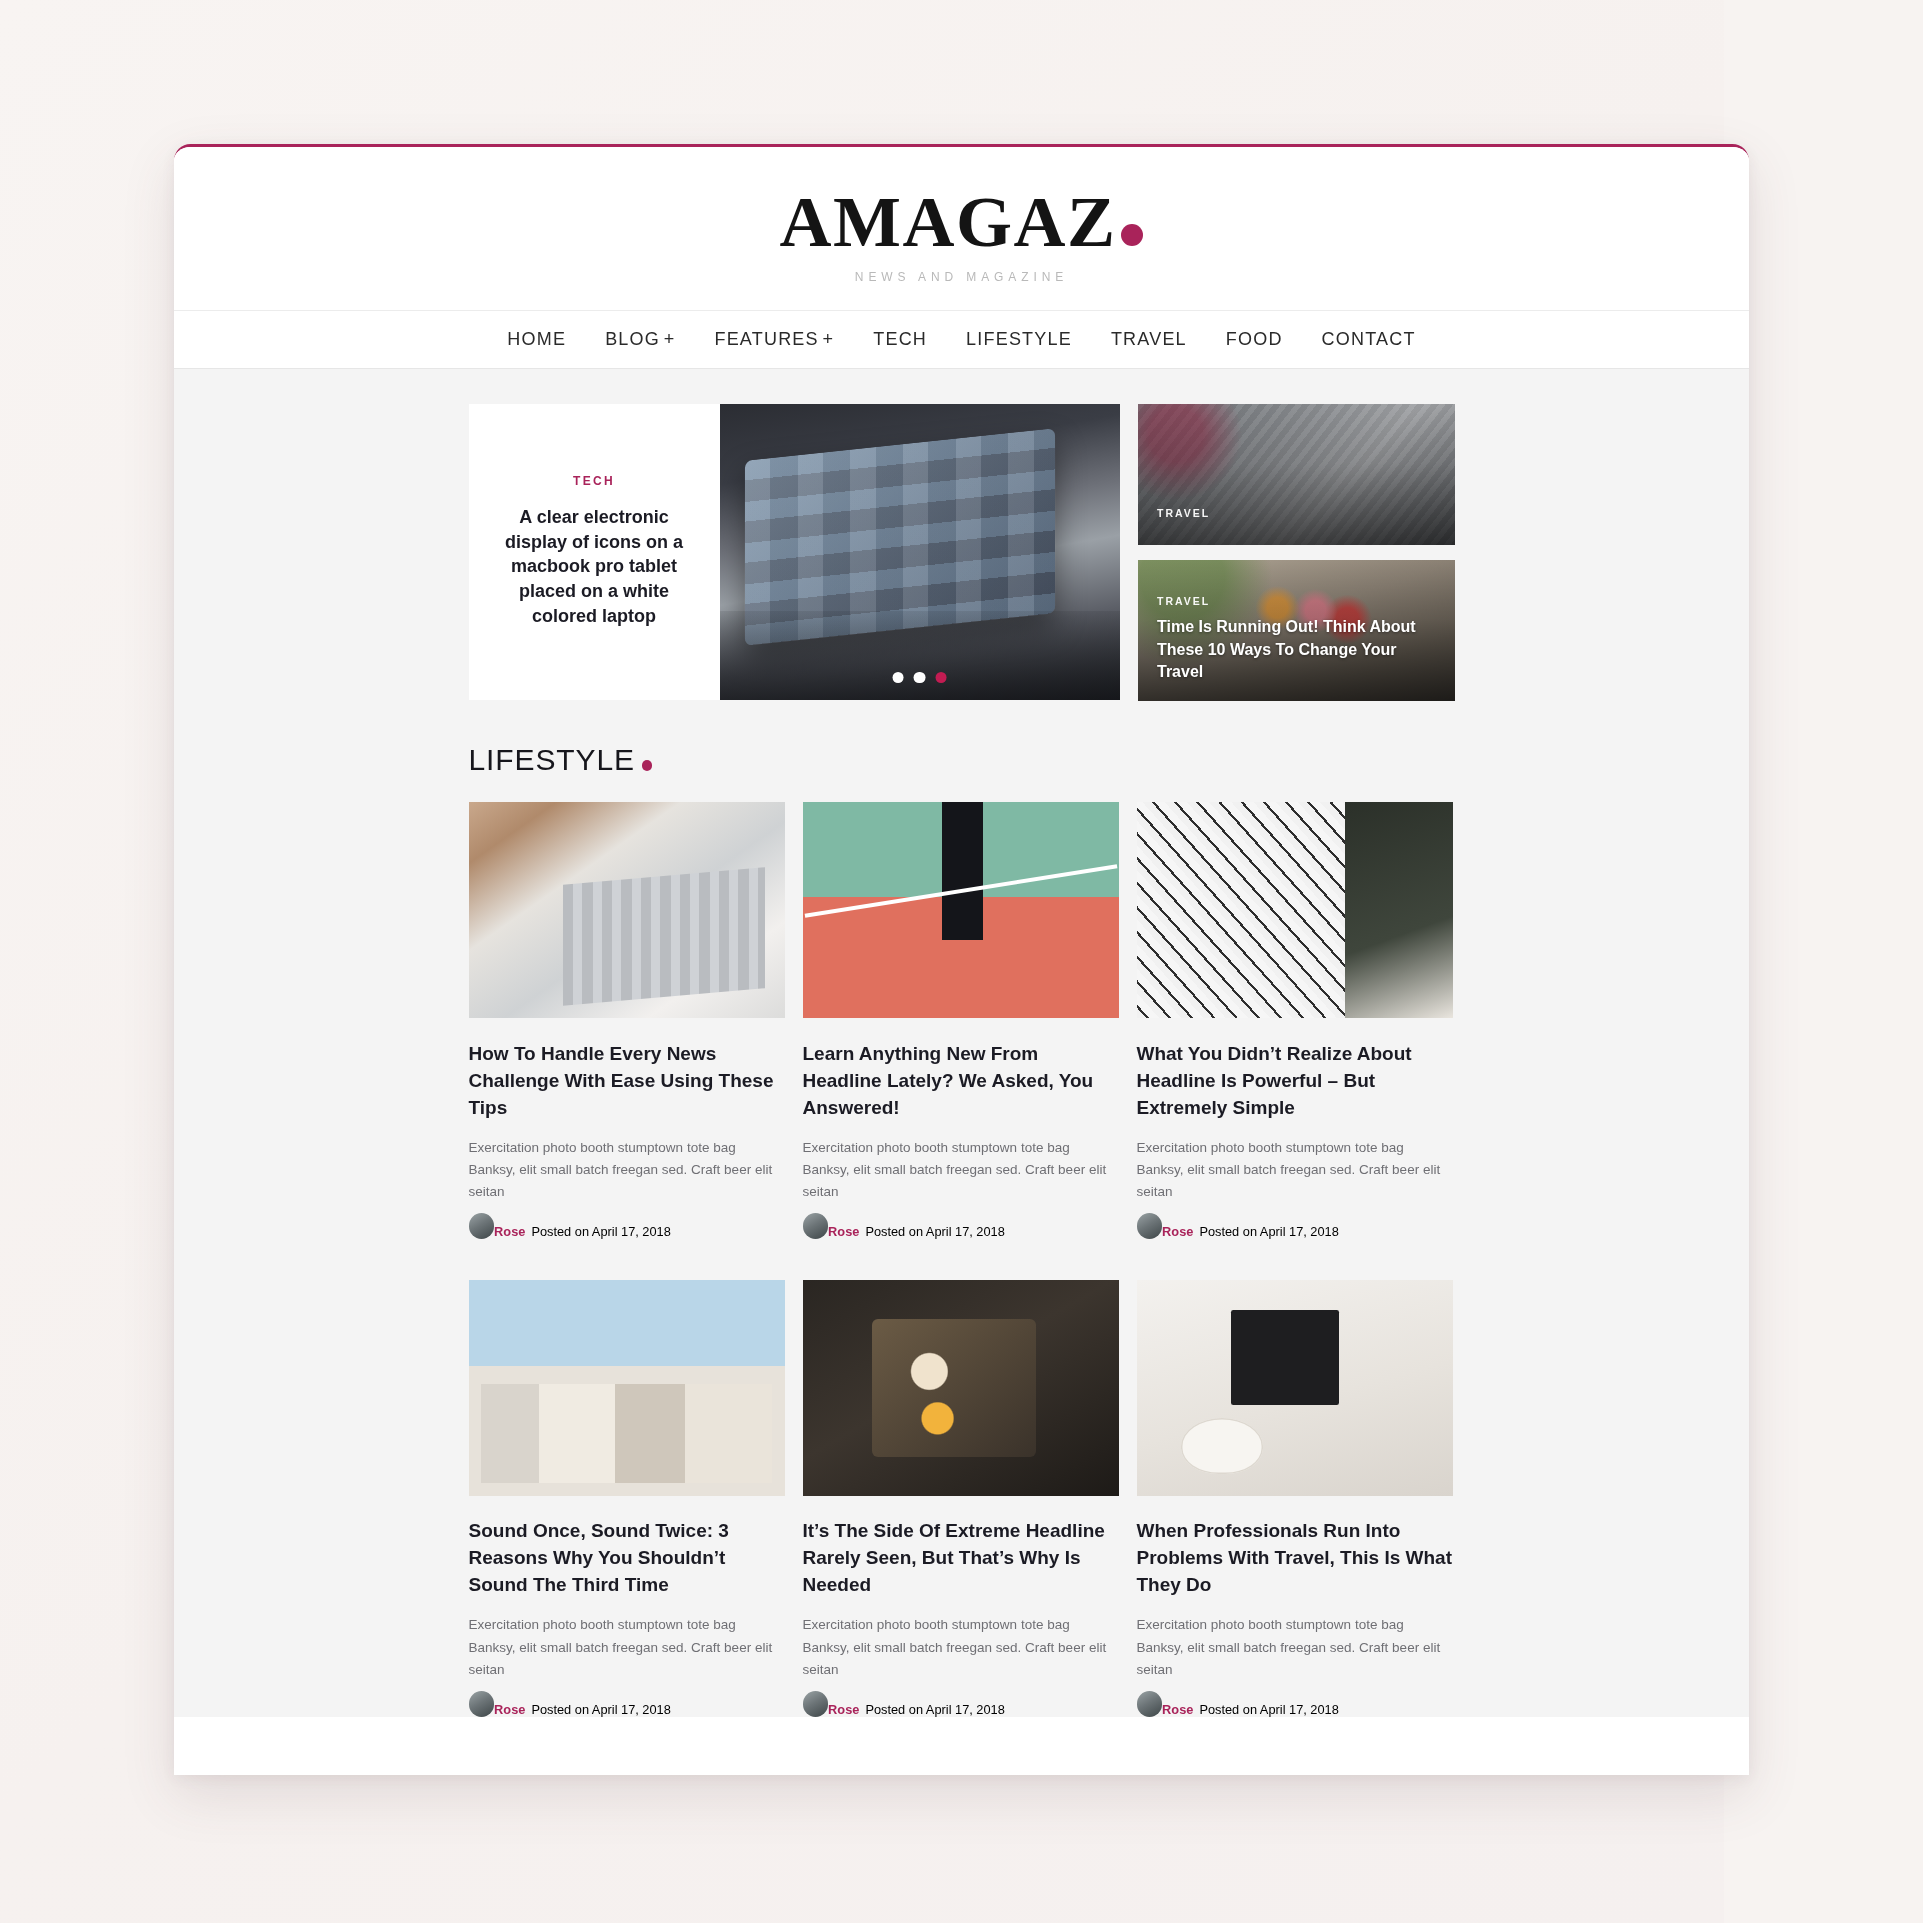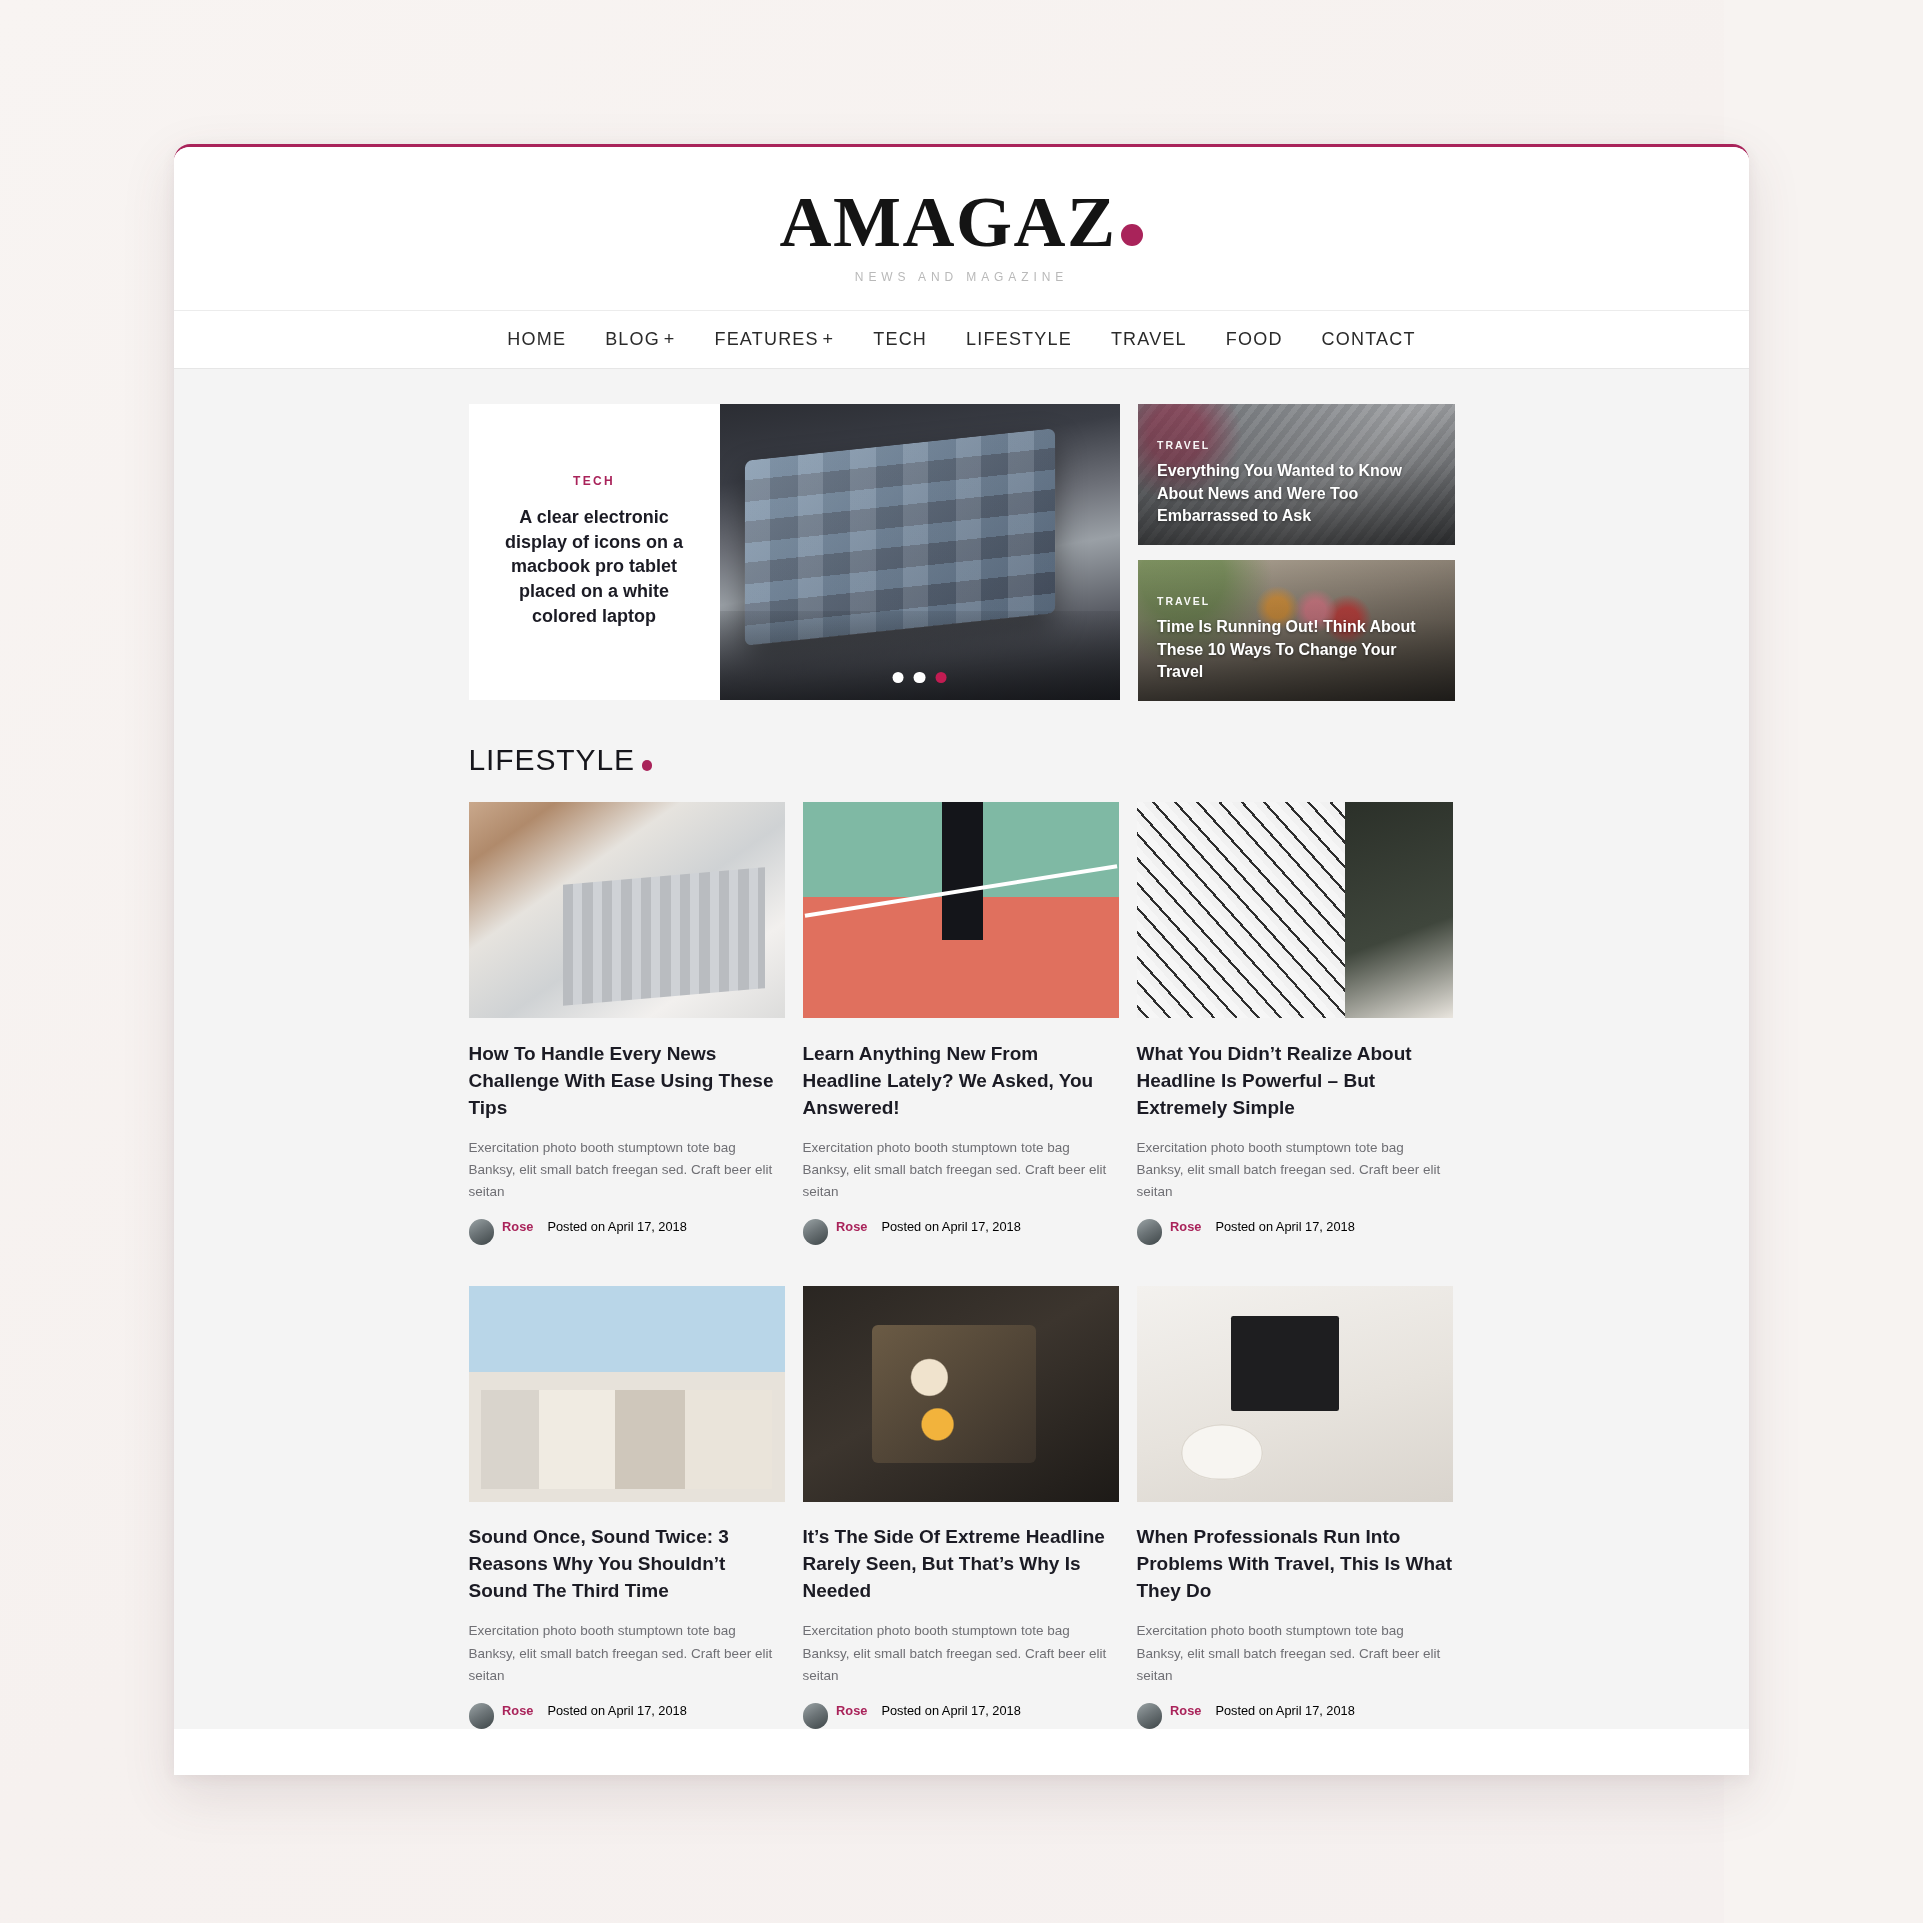--- a/index.html
+++ b/index.html
@@ -258,24 +258,24 @@
     color: #1b1b24;
     cursor: pointer;
   }
   .card-excerpt {
     margin-top: 15px;
     font-size: 13.5px;
     line-height: 1.65;
     color: #6f6f74;
   }
   .byline {
-    margin-top: 16px;
-    display: flex;
-    align-items: flex-start;
-    gap: 8px;
+    margin-top: 10px;
+    display: flex;
+    align-items: flex-end;
+    gap: 0;
   }
   .avatar {
     width: 25.6px; height: 25.6px;
     border-radius: 50%;
     background: linear-gradient(150deg,#9ba4a6 0%,#6d7578 45%,#3d4547 100%);
     flex: 0 0 auto;
   }
   .author {
     font-size: 12.8px;
     font-weight: 700;
@@ -350,21 +350,20 @@
                 <span class="dot"></span>
                 <span class="dot active"></span>
               </div>
             </div>
           </div>
 
           <div class="hero-side">
             <div class="side-card c1">
               <div class="side-card-body">
                 <div class="side-cat">TRAVEL</div>
-                <div class="side-title">Everything You Wanted to Know About News and Were Too Embarrassed to Ask</div>
               </div>
             </div>
             <div class="side-card c2">
               <div class="side-card-body">
                 <div class="side-cat">TRAVEL</div>
                 <div class="side-title">Time Is Running Out! Think About These 10 Ways To Change Your Travel</div>
               </div>
             </div>
           </div>
 

